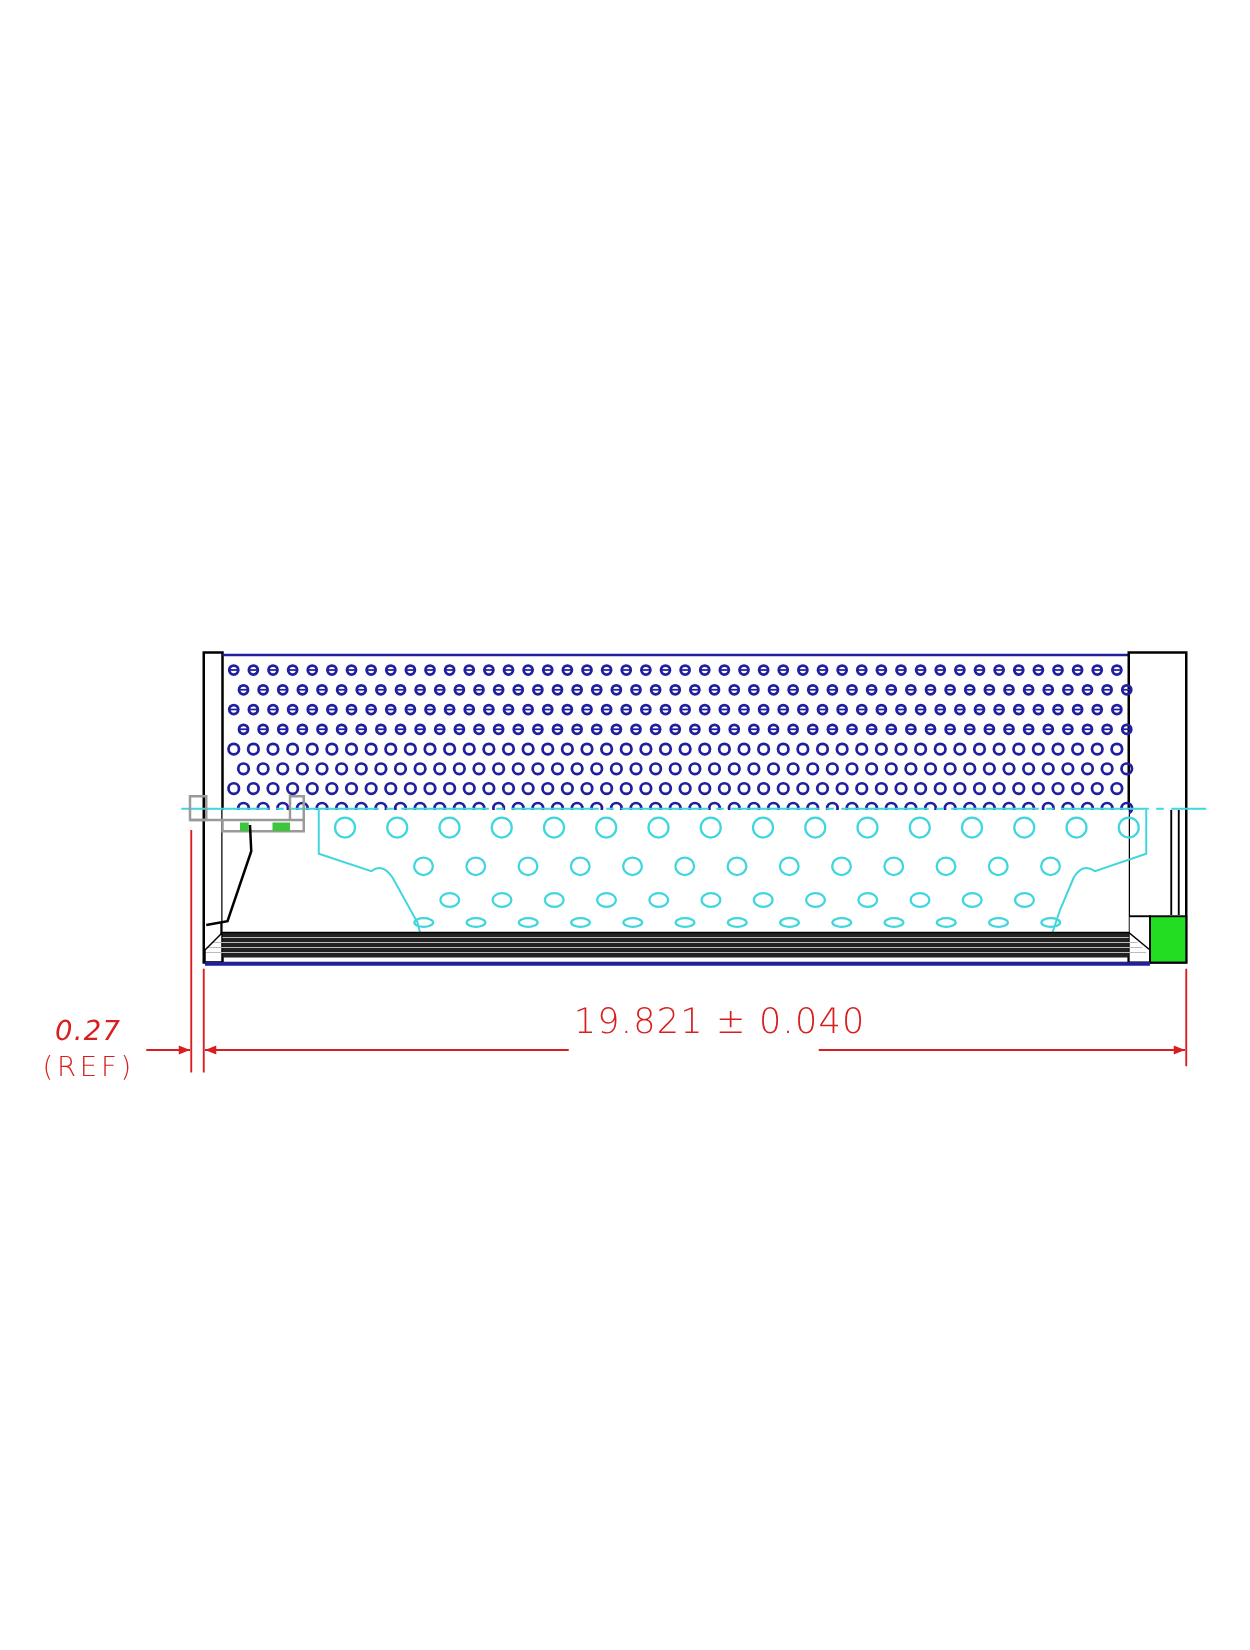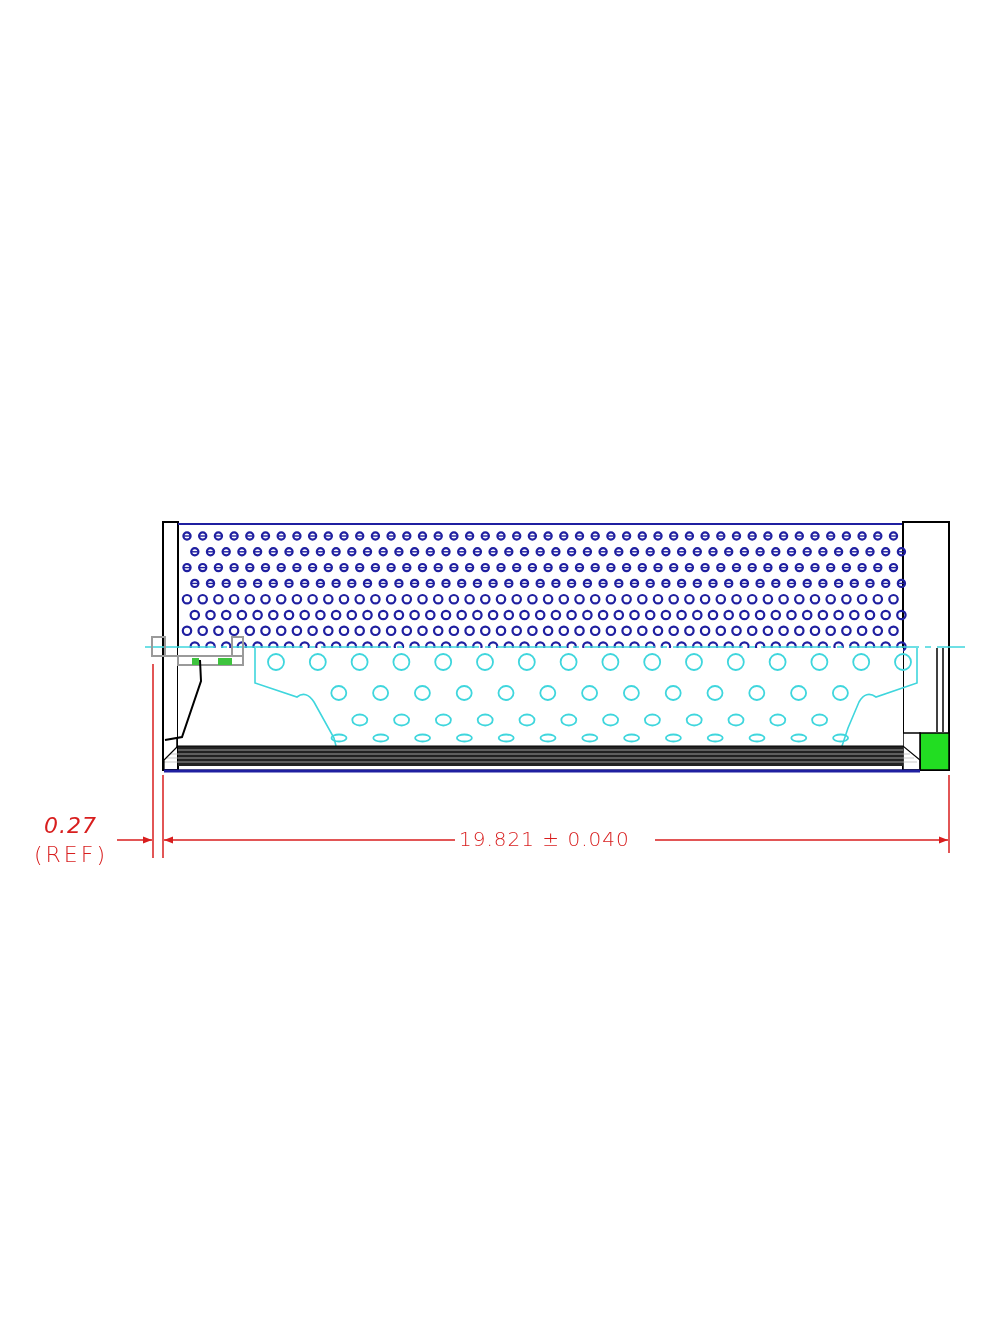--- a/index.html
+++ b/index.html
@@ -1,21 +1,21 @@
 <!DOCTYPE html>
 <html><head>
 <meta charset="utf-8">
 <style>
   html, body { margin: 0; padding: 0; background: #ffffff; }
   body { width: 1000px; height: 1320px; position: relative; overflow: hidden; font-family: "Liberation Sans", sans-serif; }
   #drawing { position: absolute; left: 0; top: 0; width: 1000px; height: 1320px; }
   .dim-text { position: absolute; color: #d81e1e; font-family: "DejaVu Sans", sans-serif; font-weight: 300; letter-spacing: 1px; background: #ffffff; white-space: nowrap; line-height: 1; }
   #ref-value { left: 44px; top: 815px; font-size: 22px; font-style: italic; }
   #ref-label { left: 34px; top: 844px; font-size: 22px; letter-spacing: 3px; text-align: center; }
-  #main-dim { left: 455px; top: 829px; font-size: 20px; padding: 0 4px; }
+  #main-dim { left: 455px; top: 803px; font-size: 28px; padding: 0 4px; }
 </style>
 </head>
 <body>
 
 <svg id="drawing" width="1000" height="1320" viewBox="0 0 1000 1320" xmlns="http://www.w3.org/2000/svg">
   <defs>
     <marker id="arrow" viewBox="0 0 10 10" refX="10" refY="5" markerWidth="9" markerHeight="6" orient="auto-start-reverse">
       <path d="M0,1 L10,5 L0,9 z" fill="#d81e1e"></path>
     </marker>
   </defs>

